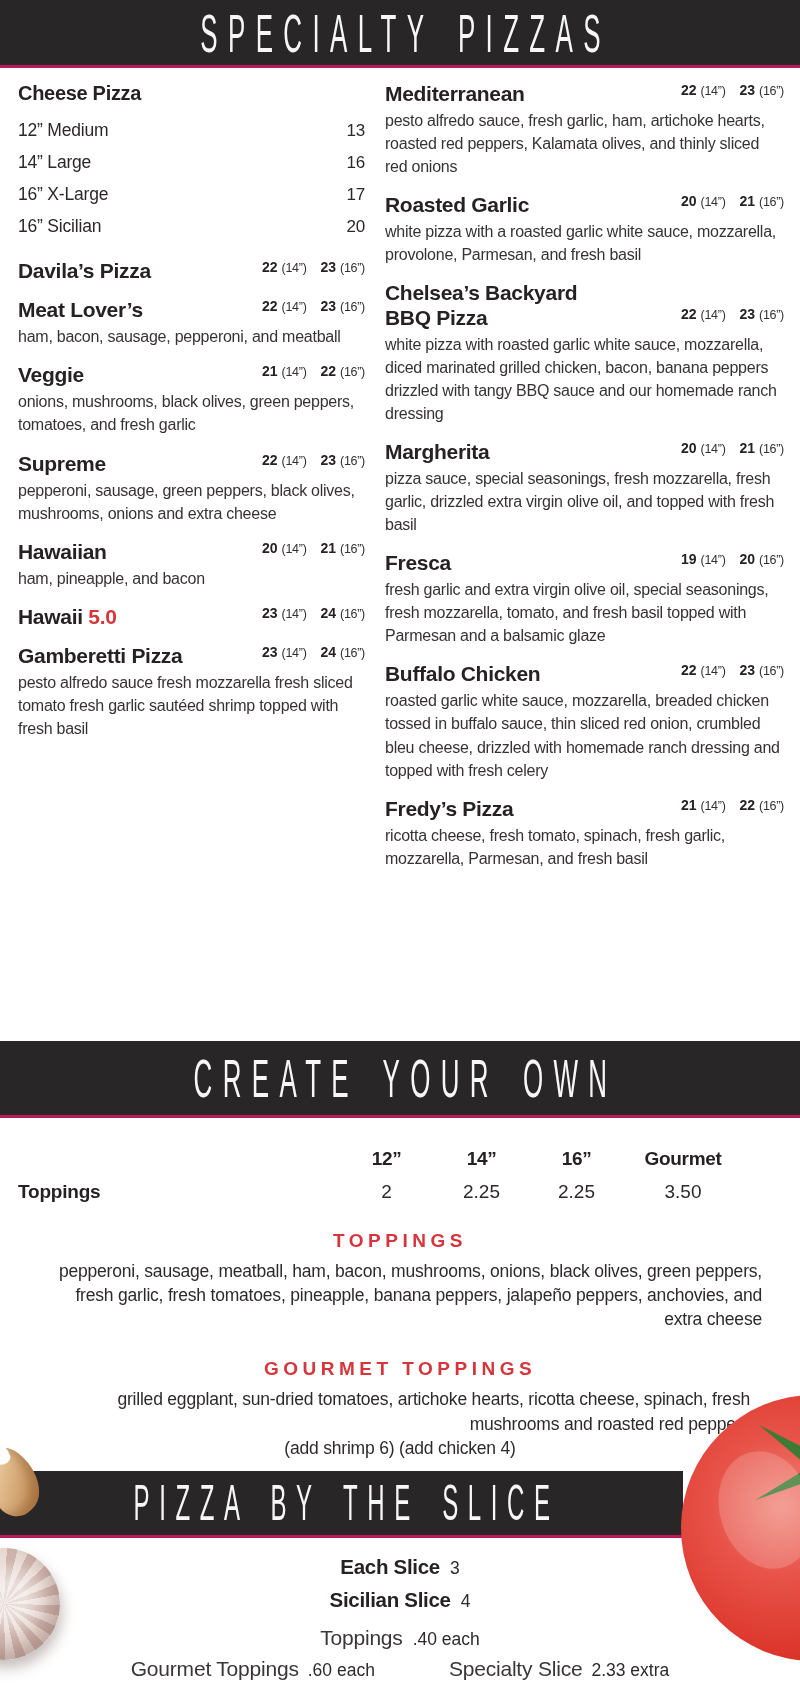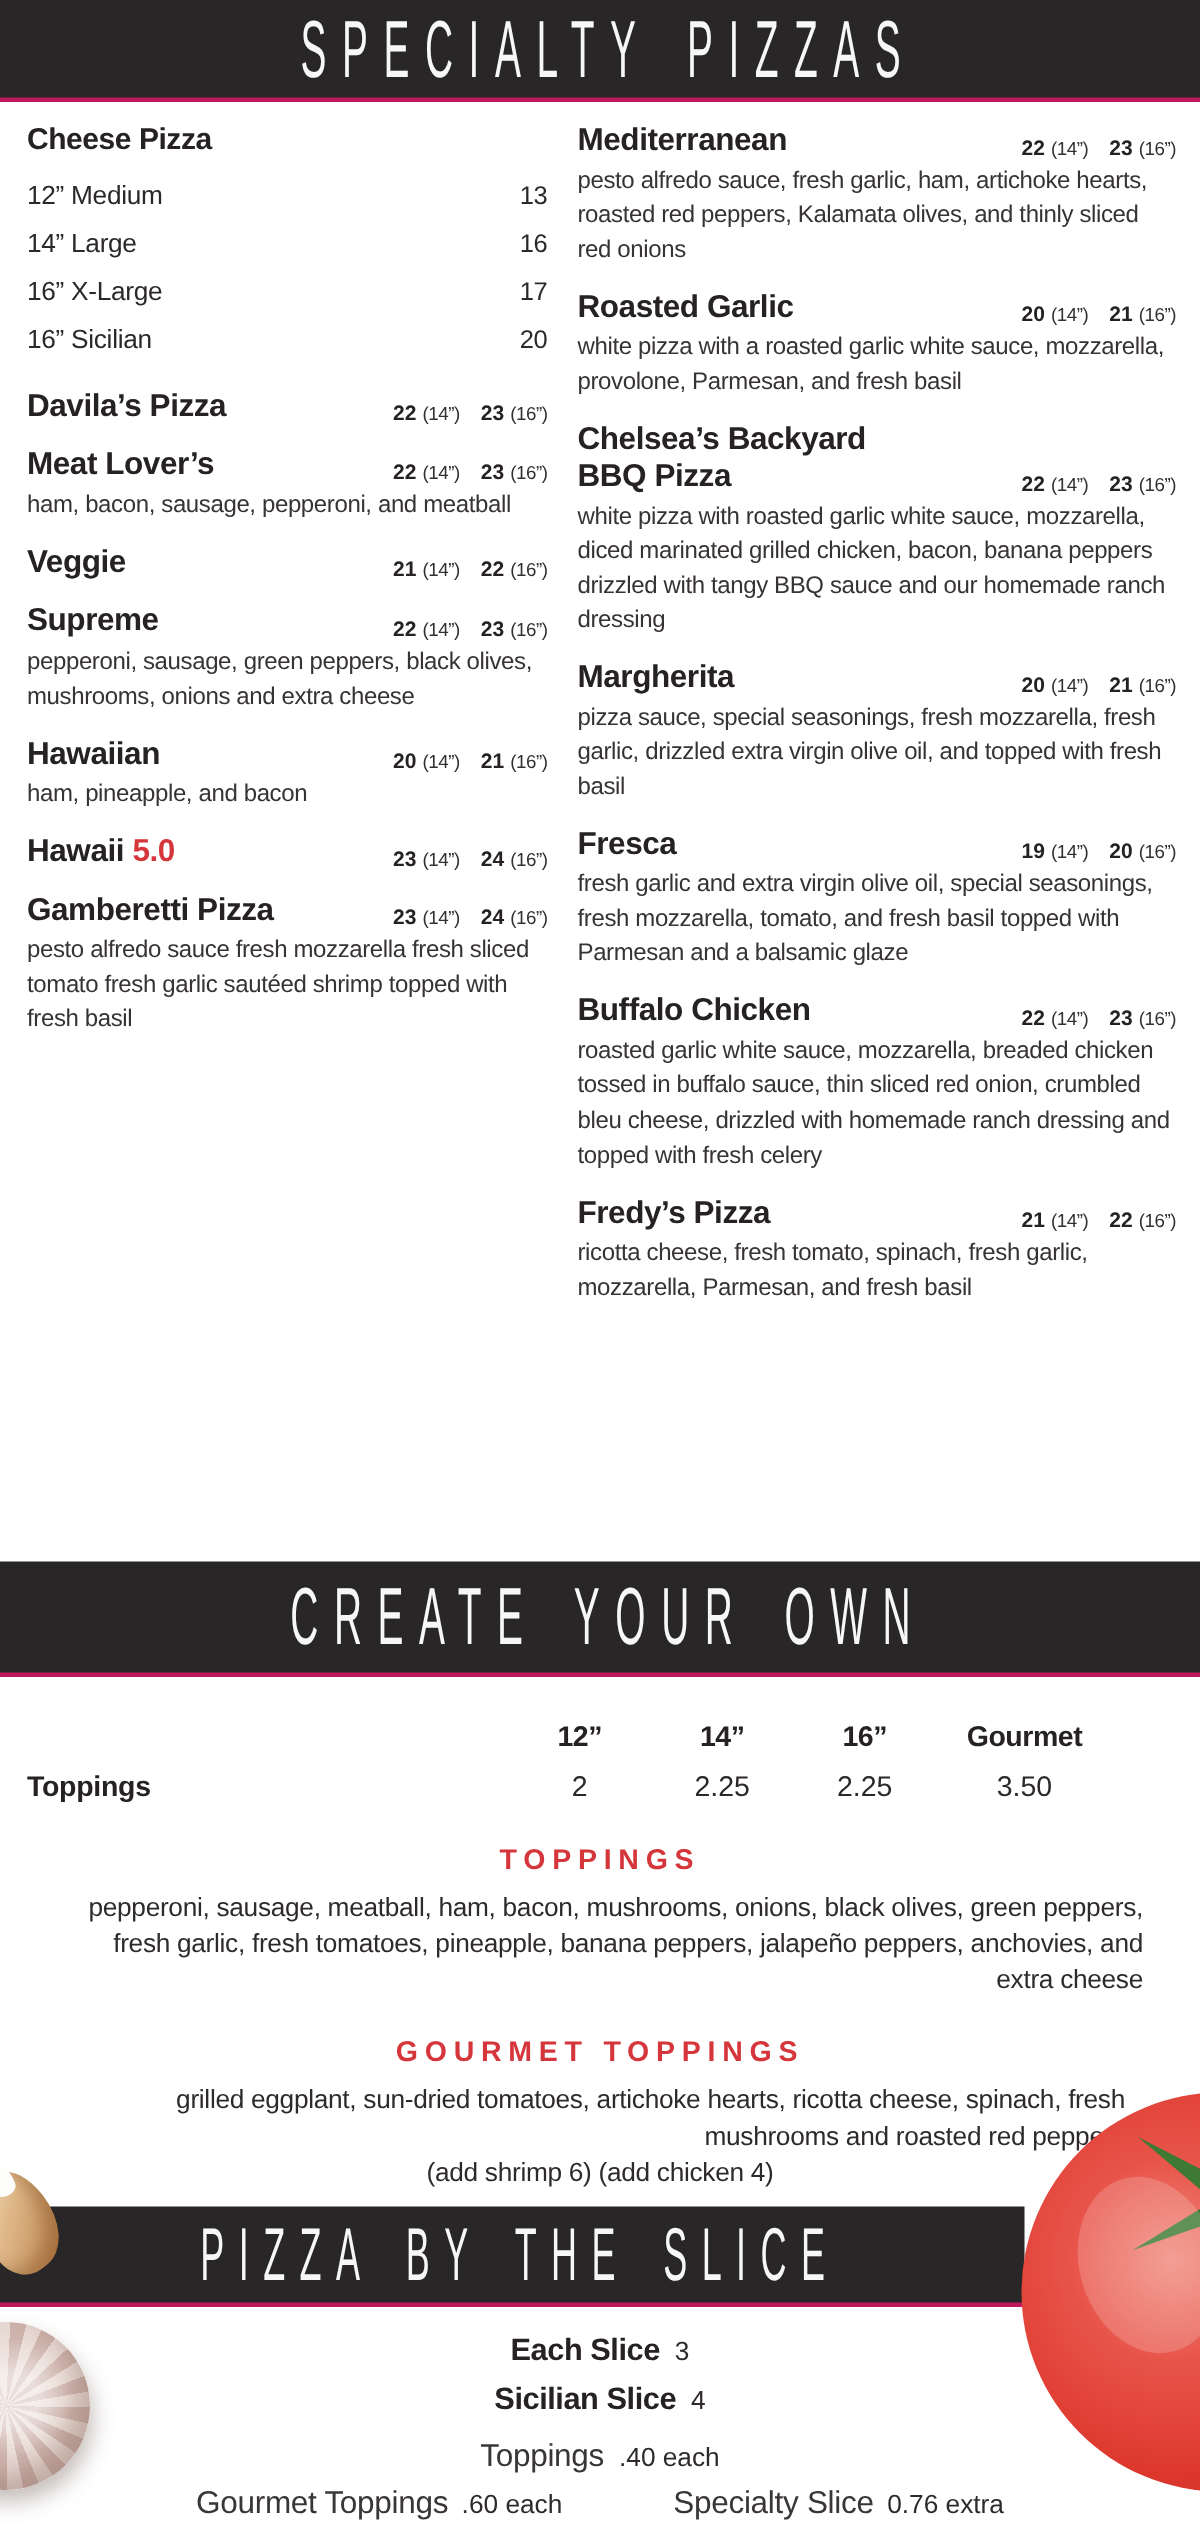--- a/index.html
+++ b/index.html
@@ -42,21 +42,21 @@
   }
   .col-left{width:347px;flex:none;}
   .col-right{flex:1;}
 
   .menu-item{margin-bottom:15px;}
   .item-pre{
     font-weight:700;font-size:21px;letter-spacing:-0.3px;line-height:1.15;
   }
   .item-pre:empty{display:none;}
   .item-head{
-    display:flex;justify-content:space-between;align-items:flex-end;gap:8px;
+    display:flex;justify-content:space-between;align-items:flex-start;gap:8px;
   }
   .item-name{font-weight:700;font-size:21px;letter-spacing:-0.3px;line-height:1.15;white-space:nowrap;}
   .nm-accent{color:var(--red);}
   .nm-accent:empty{display:none;}
   .item-prices{white-space:nowrap;display:flex;align-items:baseline;gap:5px;}
   .price-num{font-weight:700;font-size:14px;}
   .price-size{font-size:12.5px;color:#343031;letter-spacing:-0.3px;}
   .price-pair + .price-pair{margin-left:9px;}
   .price-pair{display:inline-flex;align-items:baseline;gap:4px;}
   .item-desc{
@@ -209,20 +209,21 @@
         <span class="price-pair">
                   <span class="price-num">21</span>
                   <span class="price-size">(14”)</span>
                 </span>
         <span class="price-pair">
                   <span class="price-num">22</span>
                   <span class="price-size">(16”)</span>
                 </span>
       </span>
     </div>
+    <p class="item-desc">onions, mushrooms, black olives, green peppers, tomatoes, and fresh garlic</p>
   </div>
           <div class="menu-item">
 
     <div class="item-head">
       <span class="item-name"><span>Supreme</span> </span>
       <span class="item-prices">
         <span class="price-pair">
                   <span class="price-num">22</span>
                   <span class="price-size">(14”)</span>
                 </span>
@@ -447,21 +448,21 @@
     <span class="slice-price">.40 each</span>
   </div>
   <div class="slice-row slice-row-4">
     <span class="slice-group">
       <span class="slice-label">Gourmet Toppings</span>
       <span class="slice-price">.60 each</span>
     </span>
     <span class="slice-gap"></span>
     <span class="slice-group">
       <span class="slice-label">Specialty Slice</span>
-      <span class="slice-price">0.76 extra</span>
+      <span class="slice-price">2.33 extra</span>
     </span>
   </div>
 
   <svg class="deco tomato" viewBox="0 0 272 272" xmlns="http://www.w3.org/2000/svg">
     <defs>
       <radialGradient id="tg" cx="38%" cy="42%" r="72%">
         <stop offset="0%" stop-color="#f08a7d"></stop>
         <stop offset="35%" stop-color="#e8544a"></stop>
         <stop offset="75%" stop-color="#dd372c"></stop>
         <stop offset="100%" stop-color="#c42a20"></stop>

